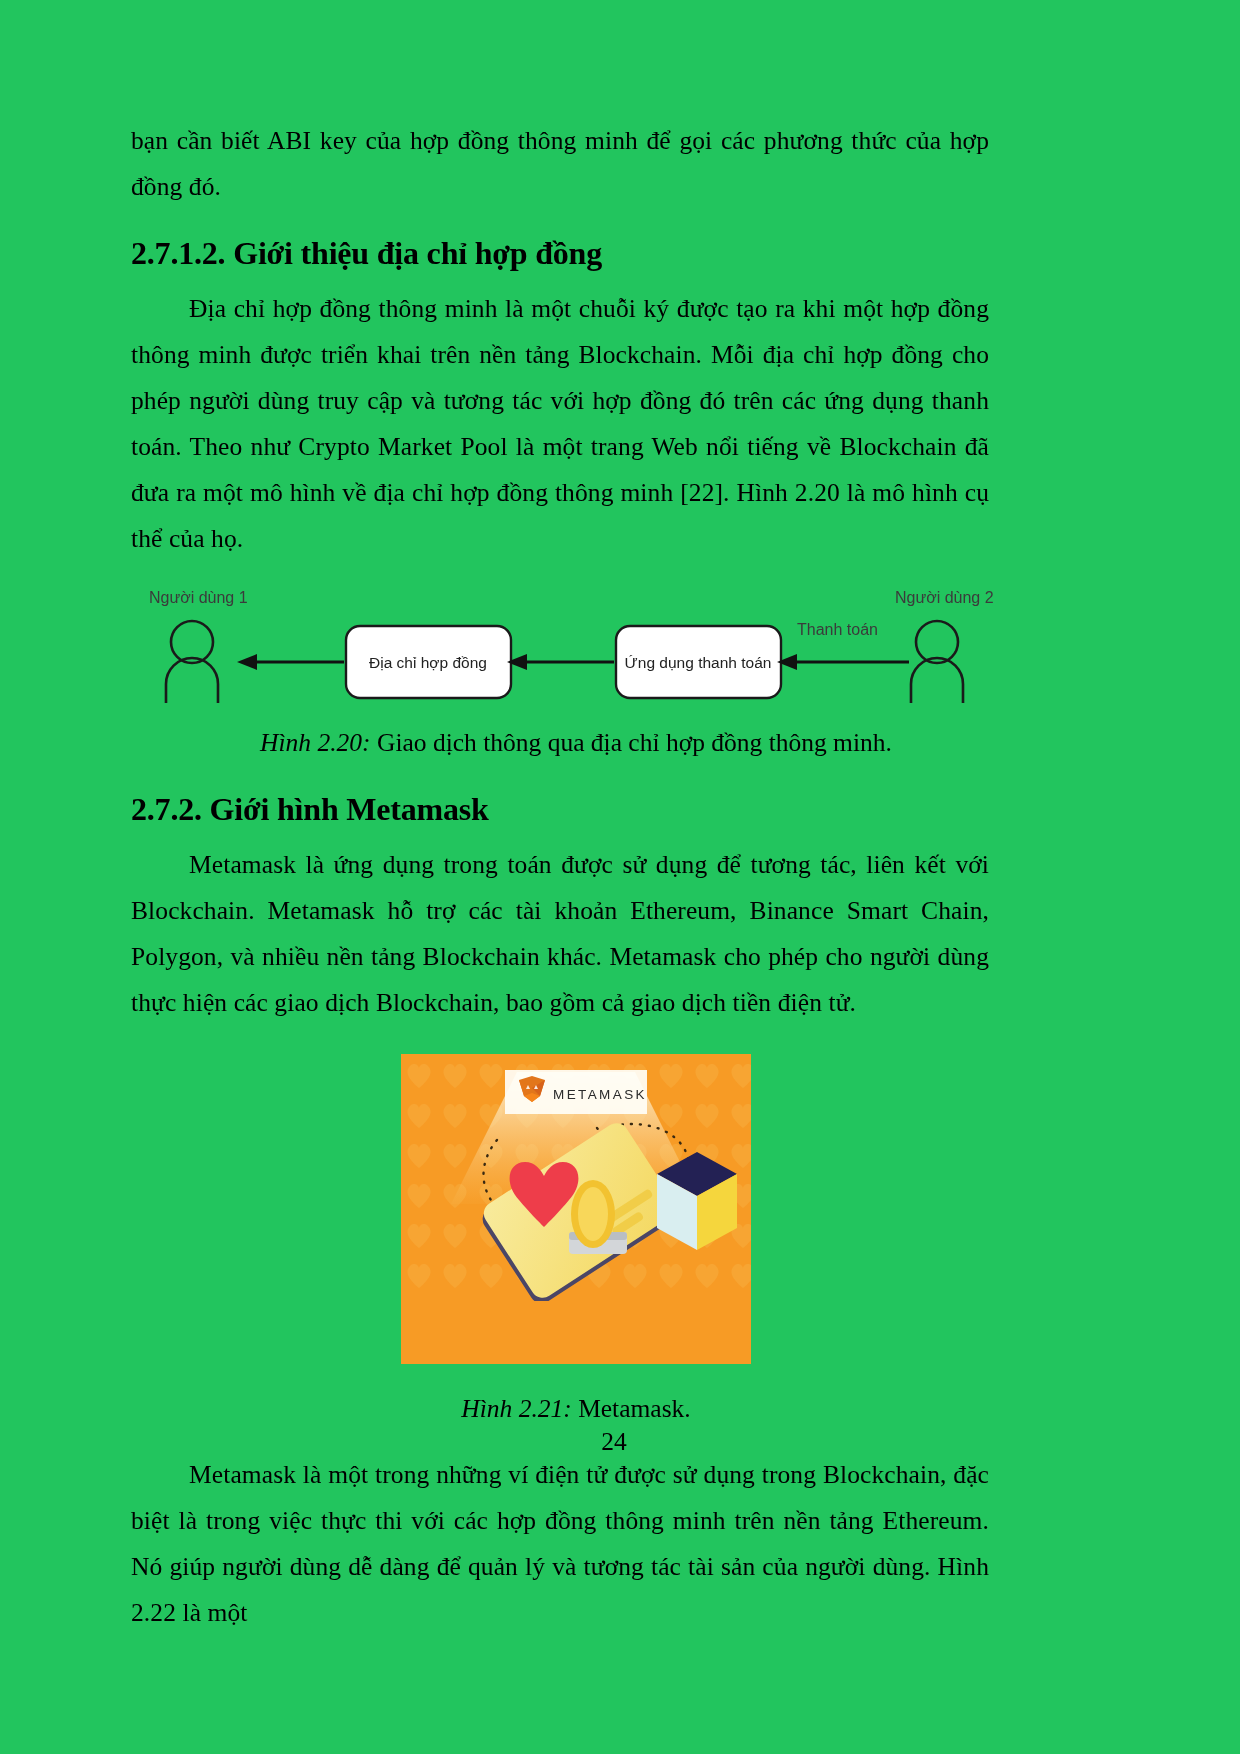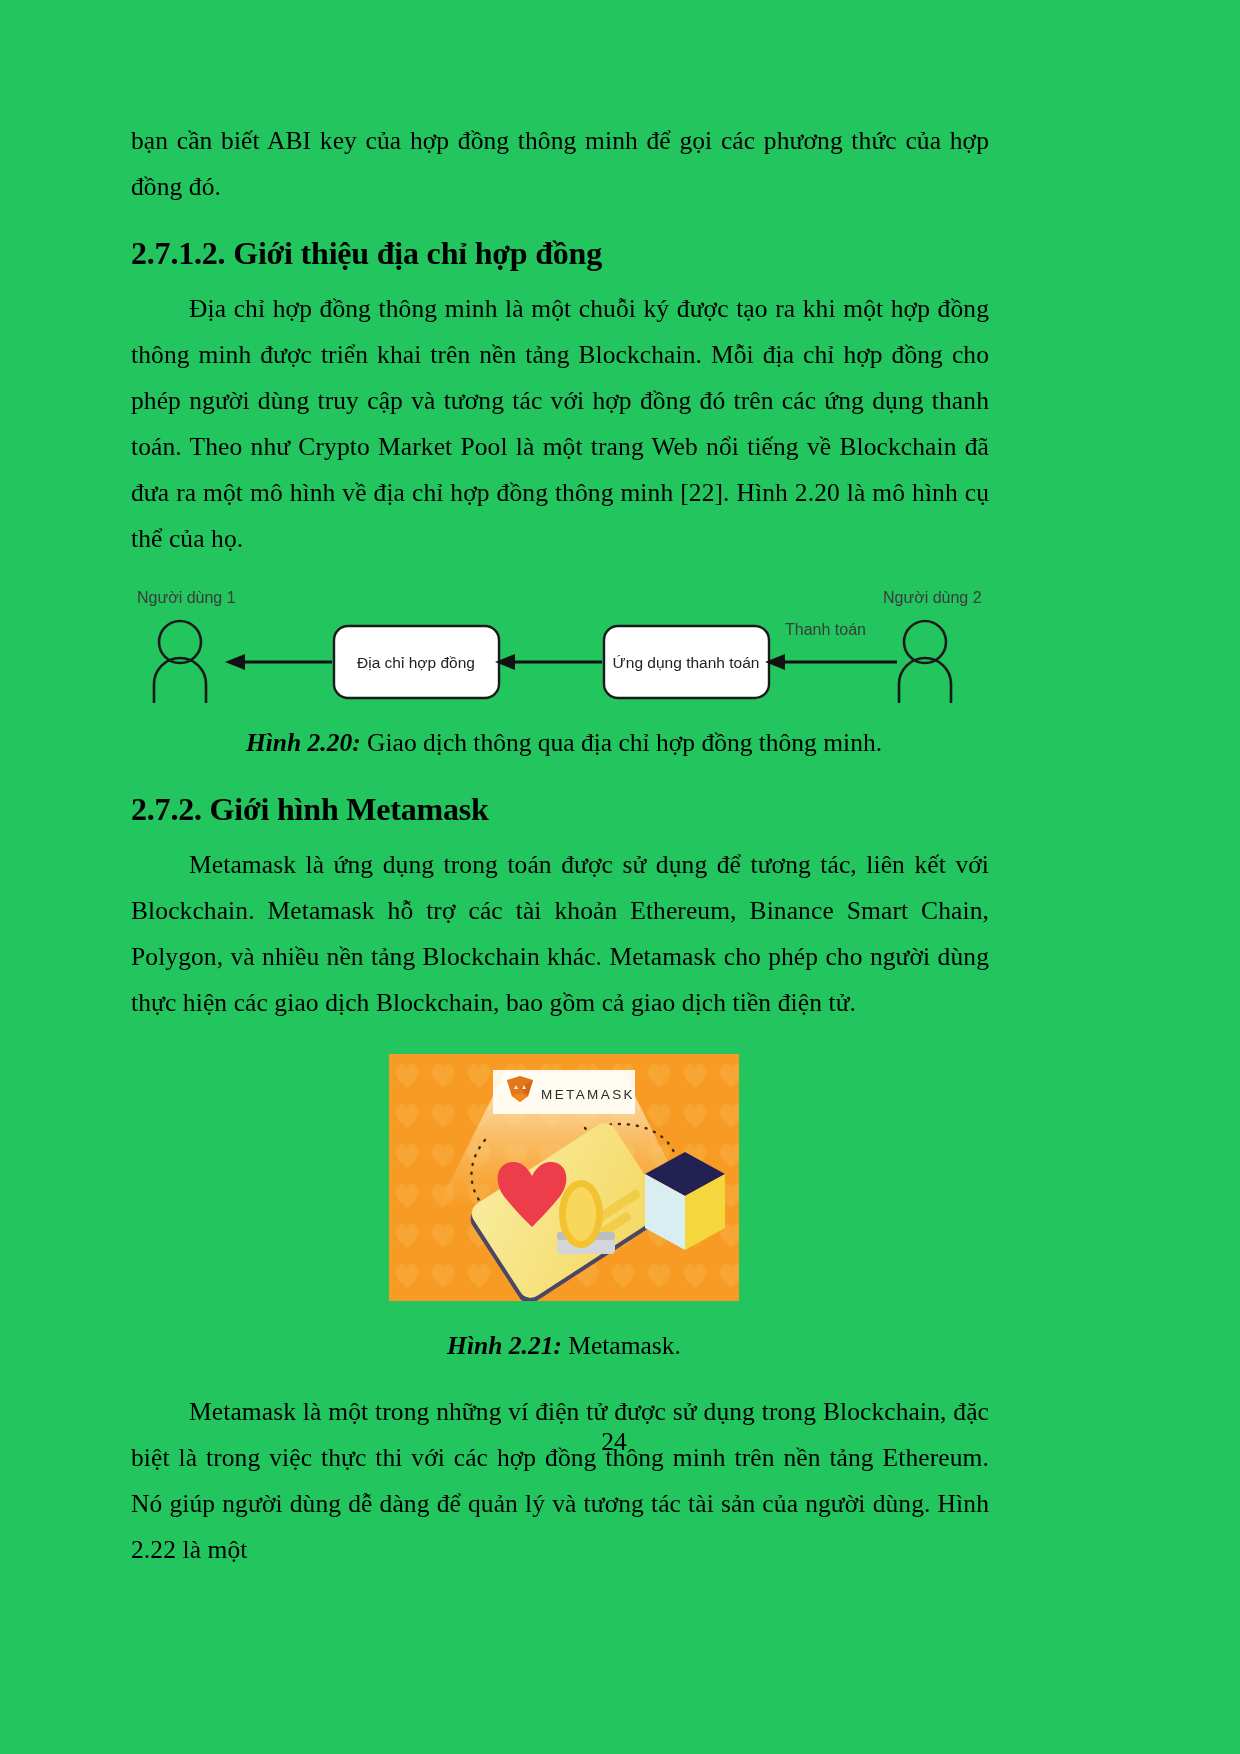--- a/index.html
+++ b/index.html
@@ -36,30 +36,30 @@
   }
   h3.section-heading {
     font-size: 32px;
     font-weight: bold;
     margin: 20px 0 10px 0;
     line-height: 46px;
     letter-spacing: -0.2px;
   }
   .figure-block {
     width: 100%;
-    margin: 4px;
+    margin: 16px;
   }
   .figure-caption {
     text-align: center;
     font-size: 25.5px;
     line-height: 46px;
     margin: 0;
   }
   .figure-caption .cap-label {
-    font-weight: bold;
+    font-weight: normal;
     font-style: italic;
   }
 
   
   .diagram {
     position: relative;
     width: 880px;
     height: 128px;
     margin: 22px 0 8px -10px;
     font-family: "Liberation Sans", "DejaVu Sans", sans-serif;
@@ -68,21 +68,21 @@
 
   
   .metamask-figure {
     margin: 28px 0 0 0;
     display: flex;
     justify-content: center;
   }
   .mm-img {
     position: relative;
     width: 350px;
-    height: 247px;
+    height: 310px;
     overflow: hidden;
     background: #f79b25;
   }
   .mm-img svg { display: block; }
 
   
   .page-number {
     position: absolute;
     left: 0;
     right: 12px;

